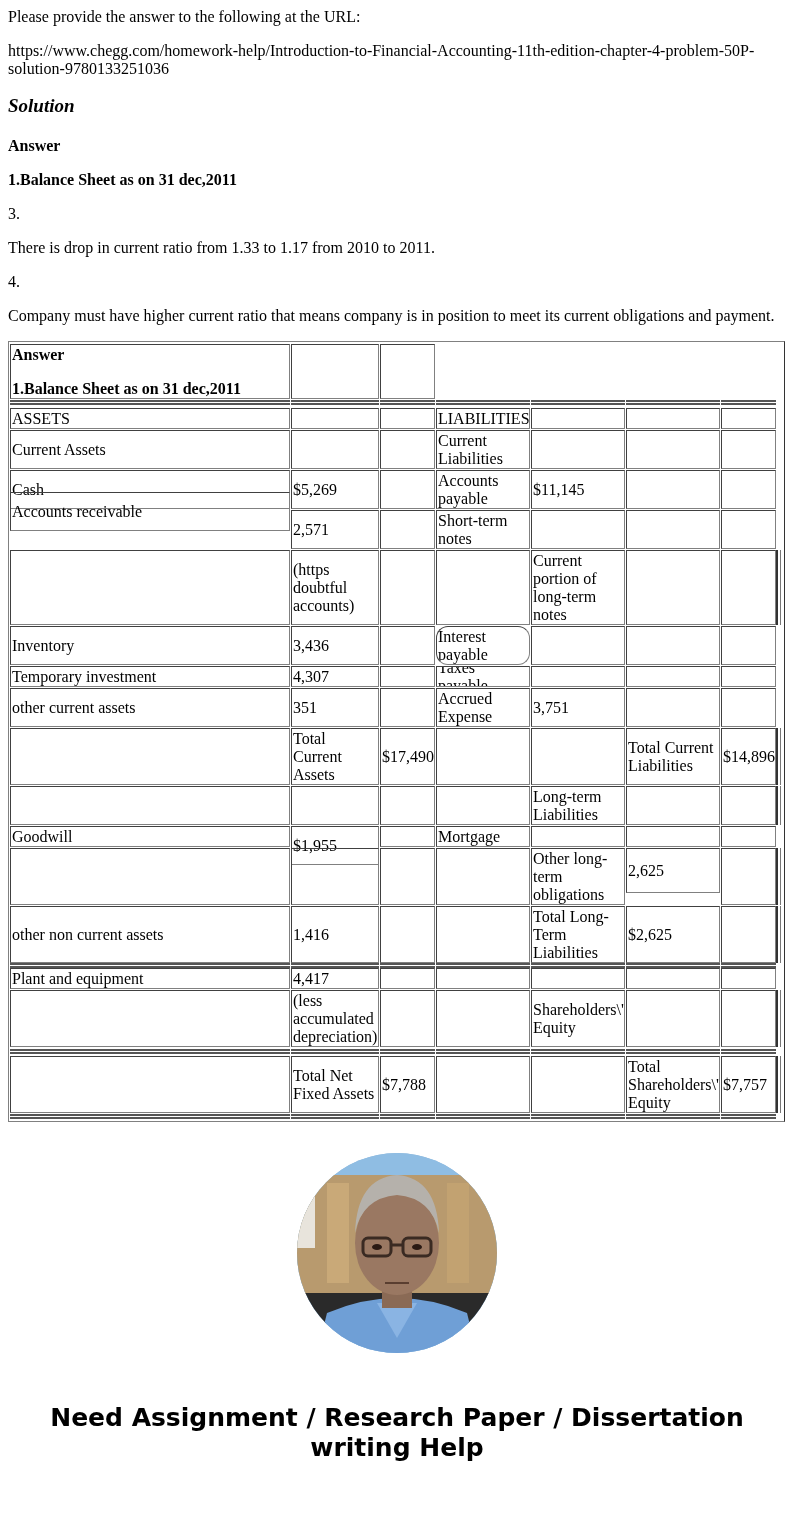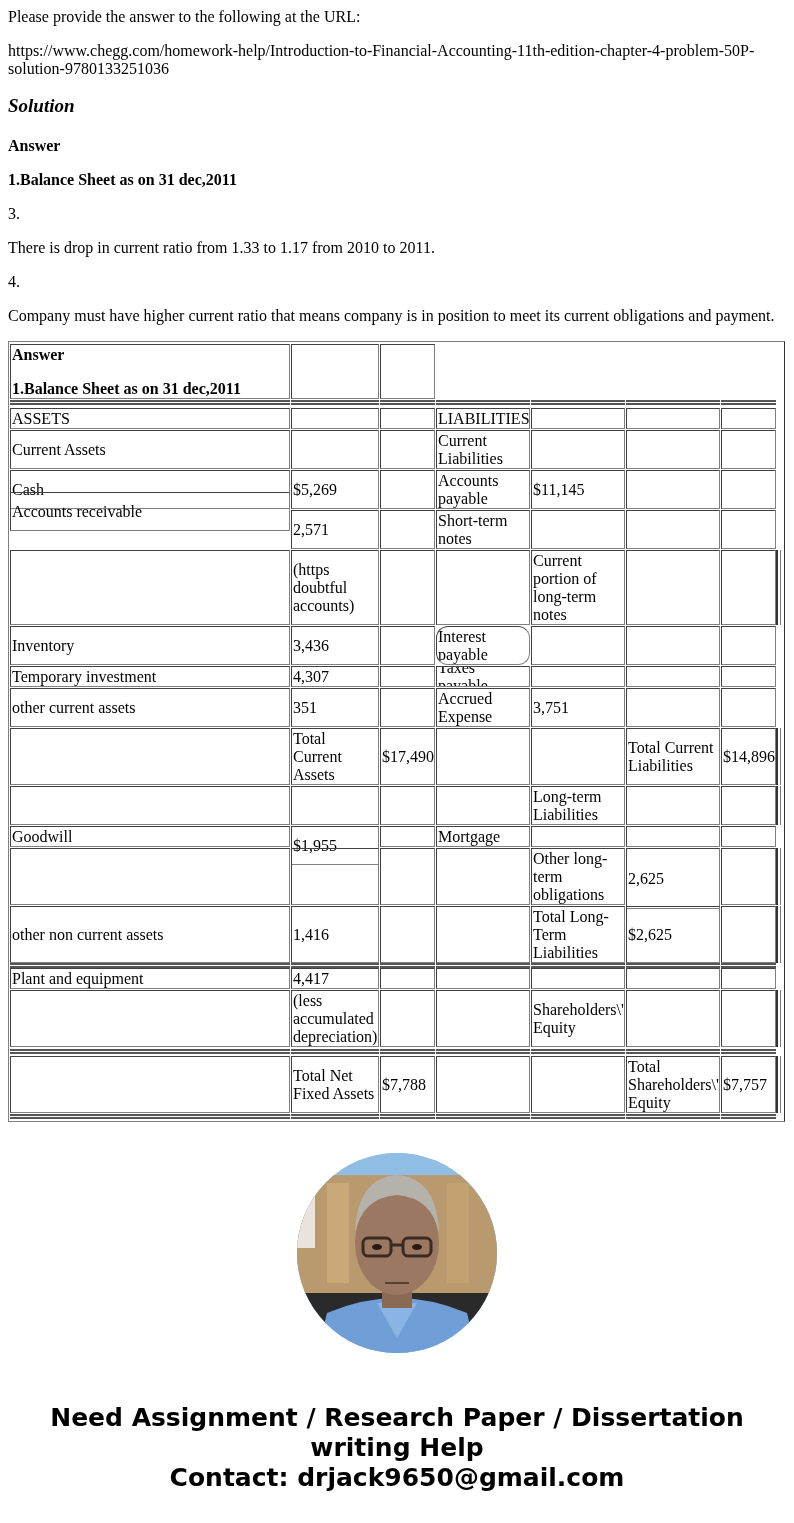--- a/index.html
+++ b/index.html
@@ -152,21 +152,21 @@
     <div class="cell" style="left: 380px; top: 826px; width: 55px; height: 21px;"></div>
     <div class="cell" style="left: 436px; top: 826px; width: 94px; height: 21px;">Mortgage</div>
     <div class="cell" style="left: 531px; top: 826px; width: 94px; height: 21px;"></div>
     <div class="cell" style="left: 626px; top: 826px; width: 94px; height: 21px;"></div>
     <div class="cell" style="left: 721px; top: 826px; width: 55px; height: 21px;"></div>
     <div class="cell" style="left: 10px; top: 848px; width: 280px; height: 57px;"></div>
     <div class="cell" style="left: 291px; top: 848px; width: 88px; height: 57px;"></div>
     <div class="cell" style="left: 380px; top: 848px; width: 55px; height: 57px;"></div>
     <div class="cell" style="left: 436px; top: 848px; width: 94px; height: 57px;"></div>
     <div class="cell" style="left: 531px; top: 848px; width: 94px; height: 57px;">Other long-term obligations</div>
-    <div class="cell" style="left: 626px; top: 848px; width: 94px; height: 61px;">2,625</div>
+    <div class="cell" style="left: 626px; top: 848px; width: 94px; height: 45px;">2,625</div>
     <div class="cell" style="left: 721px; top: 848px; width: 55px; height: 57px;"></div>
     <div class="cell" style="left: 10px; top: 906px; width: 280px; height: 57px;">other non current assets</div>
     <div class="cell" style="left: 291px; top: 906px; width: 88px; height: 57px;">1,416</div>
     <div class="cell" style="left: 380px; top: 906px; width: 55px; height: 57px;"></div>
     <div class="cell" style="left: 436px; top: 906px; width: 94px; height: 57px;"></div>
     <div class="cell" style="left: 531px; top: 906px; width: 94px; height: 57px;">Total Long-Term Liabilities</div>
     <div class="cell" style="left: 626px; top: 906px; width: 94px; height: 57px;">$2,625</div>
     <div class="cell" style="left: 721px; top: 906px; width: 55px; height: 57px;"></div>
     <div class="cell" style="left: 10px; top: 968px; width: 280px; height: 21px;">Plant and equipment</div>
     <div class="cell" style="left: 291px; top: 968px; width: 88px; height: 21px;">4,417</div>
@@ -250,14 +250,13 @@
     <rect x="106" y="85" width="28" height="18" rx="5" fill="none" stroke="#3a2a22" stroke-width="3"></rect>
     <line x1="94" y1="92" x2="106" y2="92" stroke="#3a2a22" stroke-width="3"></line>
     <ellipse cx="80" cy="94" rx="5" ry="3" fill="#2a1a14"></ellipse>
     <ellipse cx="120" cy="94" rx="5" ry="3" fill="#2a1a14"></ellipse>
     <line x1="88" y1="130" x2="112" y2="130" stroke="#5a3e30" stroke-width="2"></line>
   </svg>
 </div>
 
 <div class="footer">
   <div style="width:740px;margin:0 auto;">Need Assignment / Research Paper / Dissertation writing Help</div>
-  <div>Contact: drjack9650@gmail.com</div>
 </div>
 
 </body></html>

